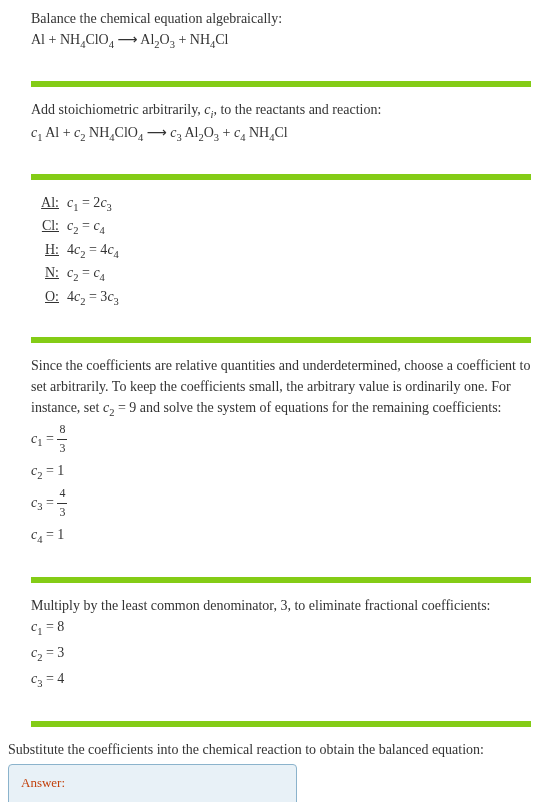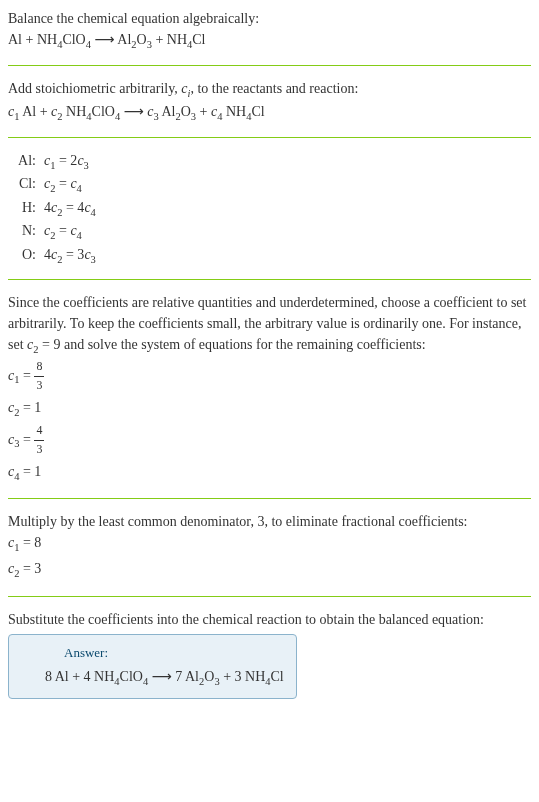--- a/index.html
+++ b/index.html
@@ -6,23 +6,24 @@
       font-family: Georgia, 'Times New Roman', serif;
       font-size: 14px;
       color: #333;
       margin: 0;
       padding: 8px;
       width: 523px;
       line-height: 1.5;
     }
     
     .section {
-      padding-bottom: 12px;
+      padding-bottom: 28px;
       margin-bottom: 12px;
-      border-bottom: 1px solid #84cc16;
+      border-bottom: 6px solid #84cc16;
+      margin-left: 23px;
     }
     
     .section:last-of-type {
       border-bottom: none;
     }
     
     .sub {
       vertical-align: sub;
       font-size: 0.75em;
     }
@@ -51,36 +52,36 @@
     
     .eq-table .row {
       display: flex;
       align-items: baseline;
     }
     
     .eq-table .label {
       width: 28px;
       text-align: right;
       padding-right: 8px;
+      text-decoration: underline;
     }
     
     .answer-box {
       border: 1px solid #8bb3cc;
       background: #e8f1f7;
       border-radius: 4px;
       padding: 8px 12px;
       width: fit-content;
       margin-top: 4px;
     }
     
     .answer-box .label {
       font-size: 13px;
-      color: #0c4a6e;
+      color: #c2410c;
       margin-bottom: 4px;
-      margin-left: 43px;
     }
     
     .answer-box .indent {
       padding-left: 24px;
     }
     
     .italic {
       font-style: italic;
     }
     
@@ -151,20 +152,23 @@
 </div>
 
 <div class="section">
   <div>Multiply by the least common denominator, 3, to eliminate fractional coefficients:</div>
   <div class="coef-line">
     <span class="italic">c</span><span class="sub">1</span><span> = 8</span>
   </div>
   <div class="coef-line">
     <span class="italic">c</span><span class="sub">2</span><span> = 3</span>
   </div>
+  <div class="coef-line">
+    <span class="italic">c</span><span class="sub">3</span><span> = 4</span>
+  </div>
 </div>
 
 <div>
   <div>Substitute the coefficients into the chemical reaction to obtain the balanced equation:</div>
   <div class="answer-box">
     <div class="label">Answer:</div>
     <div class="indent">
       <span>8 Al + 4 NH</span><span class="sub">4</span><span>ClO</span><span class="sub">4</span><span> ⟶ </span><span>7 Al</span><span class="sub">2</span><span>O</span><span class="sub">3</span><span> + 3 NH</span><span class="sub">4</span><span>Cl</span>
     </div>
   </div>

